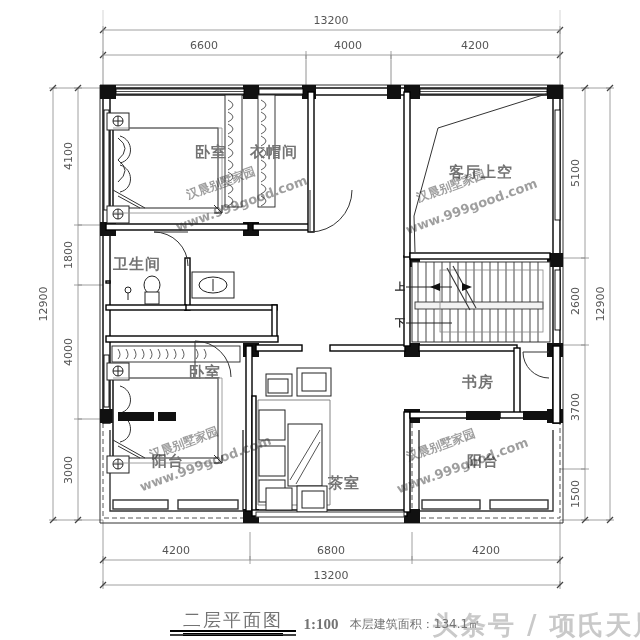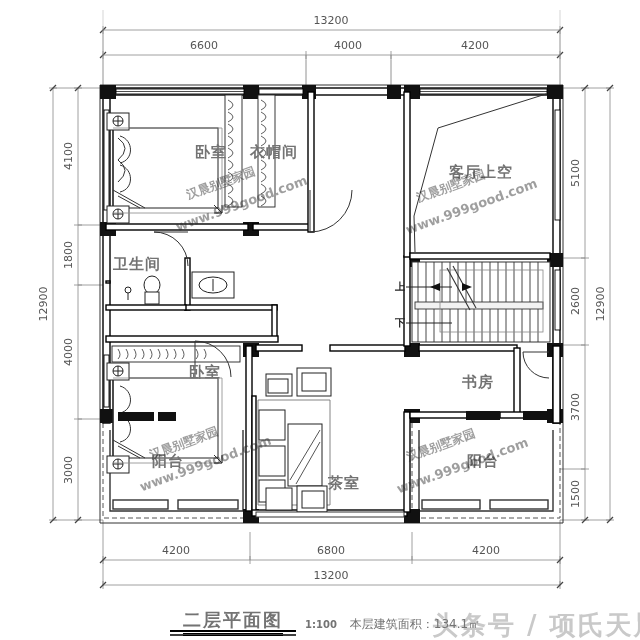--- a/index.html
+++ b/index.html
@@ -17,24 +17,24 @@
     pointer-events:none;
   }
   .room-label{font-size:15px;font-weight:700;letter-spacing:1px;}
   .dim-label{
     font-size:11px;color:#555;font-weight:400;
     font-family:"DejaVu Sans","Liberation Sans",sans-serif;
   }
   .dim-v{transform:translate(-50%,-50%) rotate(-90deg);}
   .stair-mark{font-size:10px;color:#222;font-weight:700;}
   .title-main{
-    font-size:18px;font-weight:700;letter-spacing:2px;
+    font-size:18px;font-weight:400;letter-spacing:2px;
     border-bottom:3px double #000;padding-bottom:1px;
   }
-  .title-scale{font-size:10px;font-weight:700;}
+  .title-scale{font-size:15px;font-weight:700;font-family:Liberation Serif, serif;}
   .title-area{font-size:12px;font-weight:400;}
   .wm{
     position:absolute;
     transform-origin:center center;
     color:rgba(40,40,40,.45);
     font-weight:700;
     pointer-events:none;
     white-space:nowrap;
   }
   .wm1{font-size:12px;}

